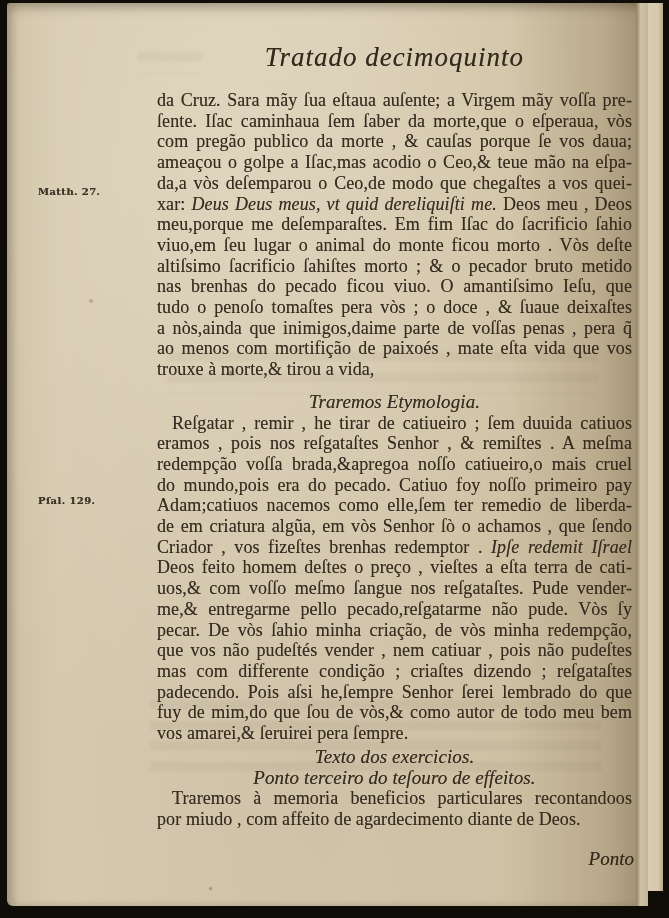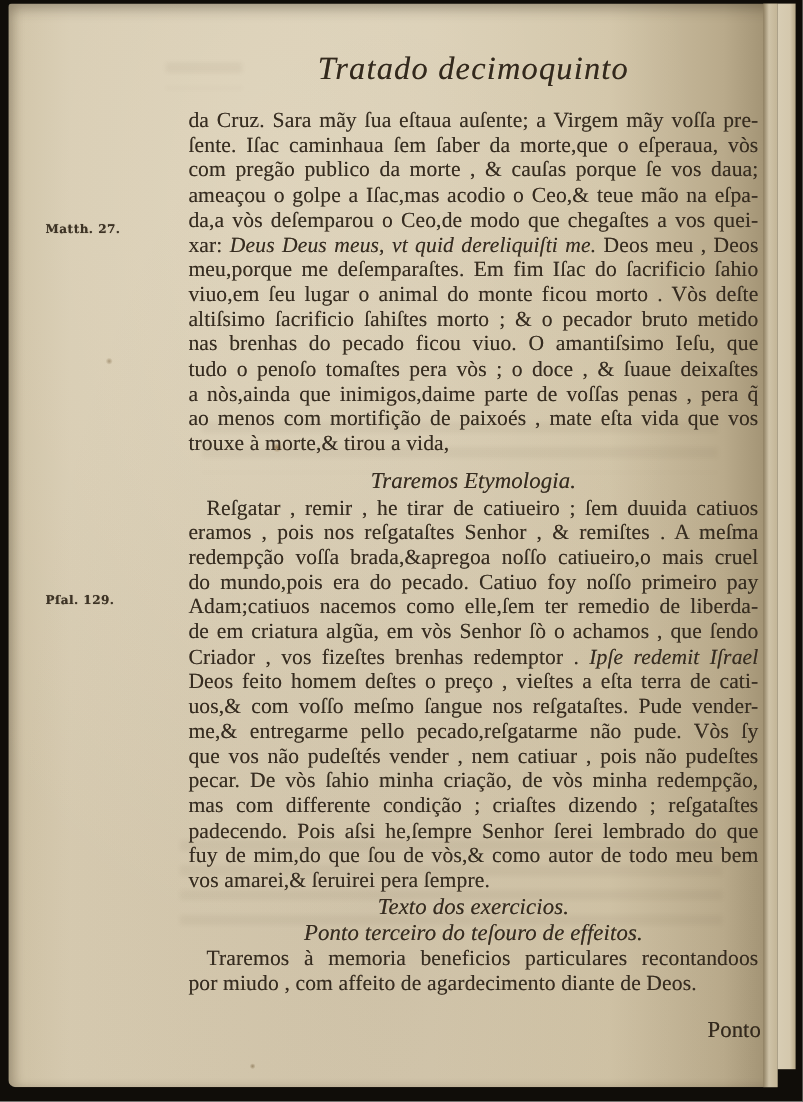--- a/index.html
+++ b/index.html
@@ -52,21 +52,21 @@
   .margin-note{
     position:absolute;left:38px;width:82px;
     font-size:10px;font-weight:bold;letter-spacing:.4px;
     color:#3d3325;text-shadow:0 0 .6px rgba(61,51,37,.7);
     font-family:"DejaVu Serif",serif;
   }
   .mn1{top:186px;}
   .mn2{top:495px;}
   .catchword{
     position:absolute;left:500px;top:848px;width:110px;text-align:right;
-    font-size:19px;color:#33291d;
+    font-style:italic;font-size:19px;color:#33291d;
     text-shadow:0 0 .5px rgba(51,41,29,.6);
   }
   .ghost{
     position:absolute;opacity:.10;filter:blur(1.6px);pointer-events:none;
     background:repeating-linear-gradient(180deg, rgba(92,76,54,.55) 0 9px, transparent 9px 20.7px);
   }
   .g1{left:168px;top:352px;width:430px;height:42px;}
   .g2{left:150px;top:700px;width:452px;height:80px;}
   .g3{left:138px;top:52px;width:64px;height:22px;}
   .stain{position:absolute;border-radius:50%;pointer-events:none;}
@@ -151,22 +151,22 @@
         <div class="line f"><span>Reſgatar , remir , he tirar de catiueiro ; ſem duuida catiuos</span></div>
         <div class="line"><span>eramos , pois nos reſgataſtes Senhor , &amp; remiſtes . A meſma</span></div>
         <div class="line"><span>redempção voſſa brada,&amp;apregoa noſſo catiueiro,o mais cruel</span></div>
         <div class="line"><span>do mundo,pois era do pecado. Catiuo foy noſſo primeiro pay</span></div>
         <div class="line"><span>Adam;catiuos nacemos como elle,ſem ter remedio de liberda-</span></div>
         <div class="line"><span>de em criatura algũa, em vòs Senhor ſò o achamos , que ſendo</span></div>
         <div class="line"><span>Criador , vos fizeſtes brenhas redemptor . </span><span class="it">Ipſe redemit Iſrael</span></div>
         <div class="line"><span>Deos feito homem deſtes o preço , vieſtes a eſta terra de cati-</span></div>
         <div class="line"><span>uos,&amp; com voſſo meſmo ſangue nos reſgataſtes. Pude vender-</span></div>
         <div class="line"><span>me,&amp; entregarme pello pecado,reſgatarme não pude. Vòs ſy</span></div>
+        <div class="line"><span>pecar. De vòs ſahio minha criação, de vòs minha redempção,</span></div>
         <div class="line"><span>que vos não pudeſtés vender , nem catiuar , pois não pudeſtes</span></div>
-        <div class="line"><span>pecar. De vòs ſahio minha criação, de vòs minha redempção,</span></div>
         <div class="line"><span>mas com differente condição ; criaſtes dizendo ; reſgataſtes</span></div>
         <div class="line"><span>padecendo. Pois aſsi he,ſempre Senhor ſerei lembrado do que</span></div>
         <div class="line"><span>fuy de mim,do que ſou de vòs,&amp; como autor de todo meu bem</span></div>
         <div class="line last"><span>vos amarei,&amp; ſeruirei pera ſempre.</span></div>
       </div>
 
     <div class="sec-head sp2">Texto dos exercicios.</div>
 
     <div class="sec-head">Ponto terceiro do teſouro de effeitos.</div>
 

